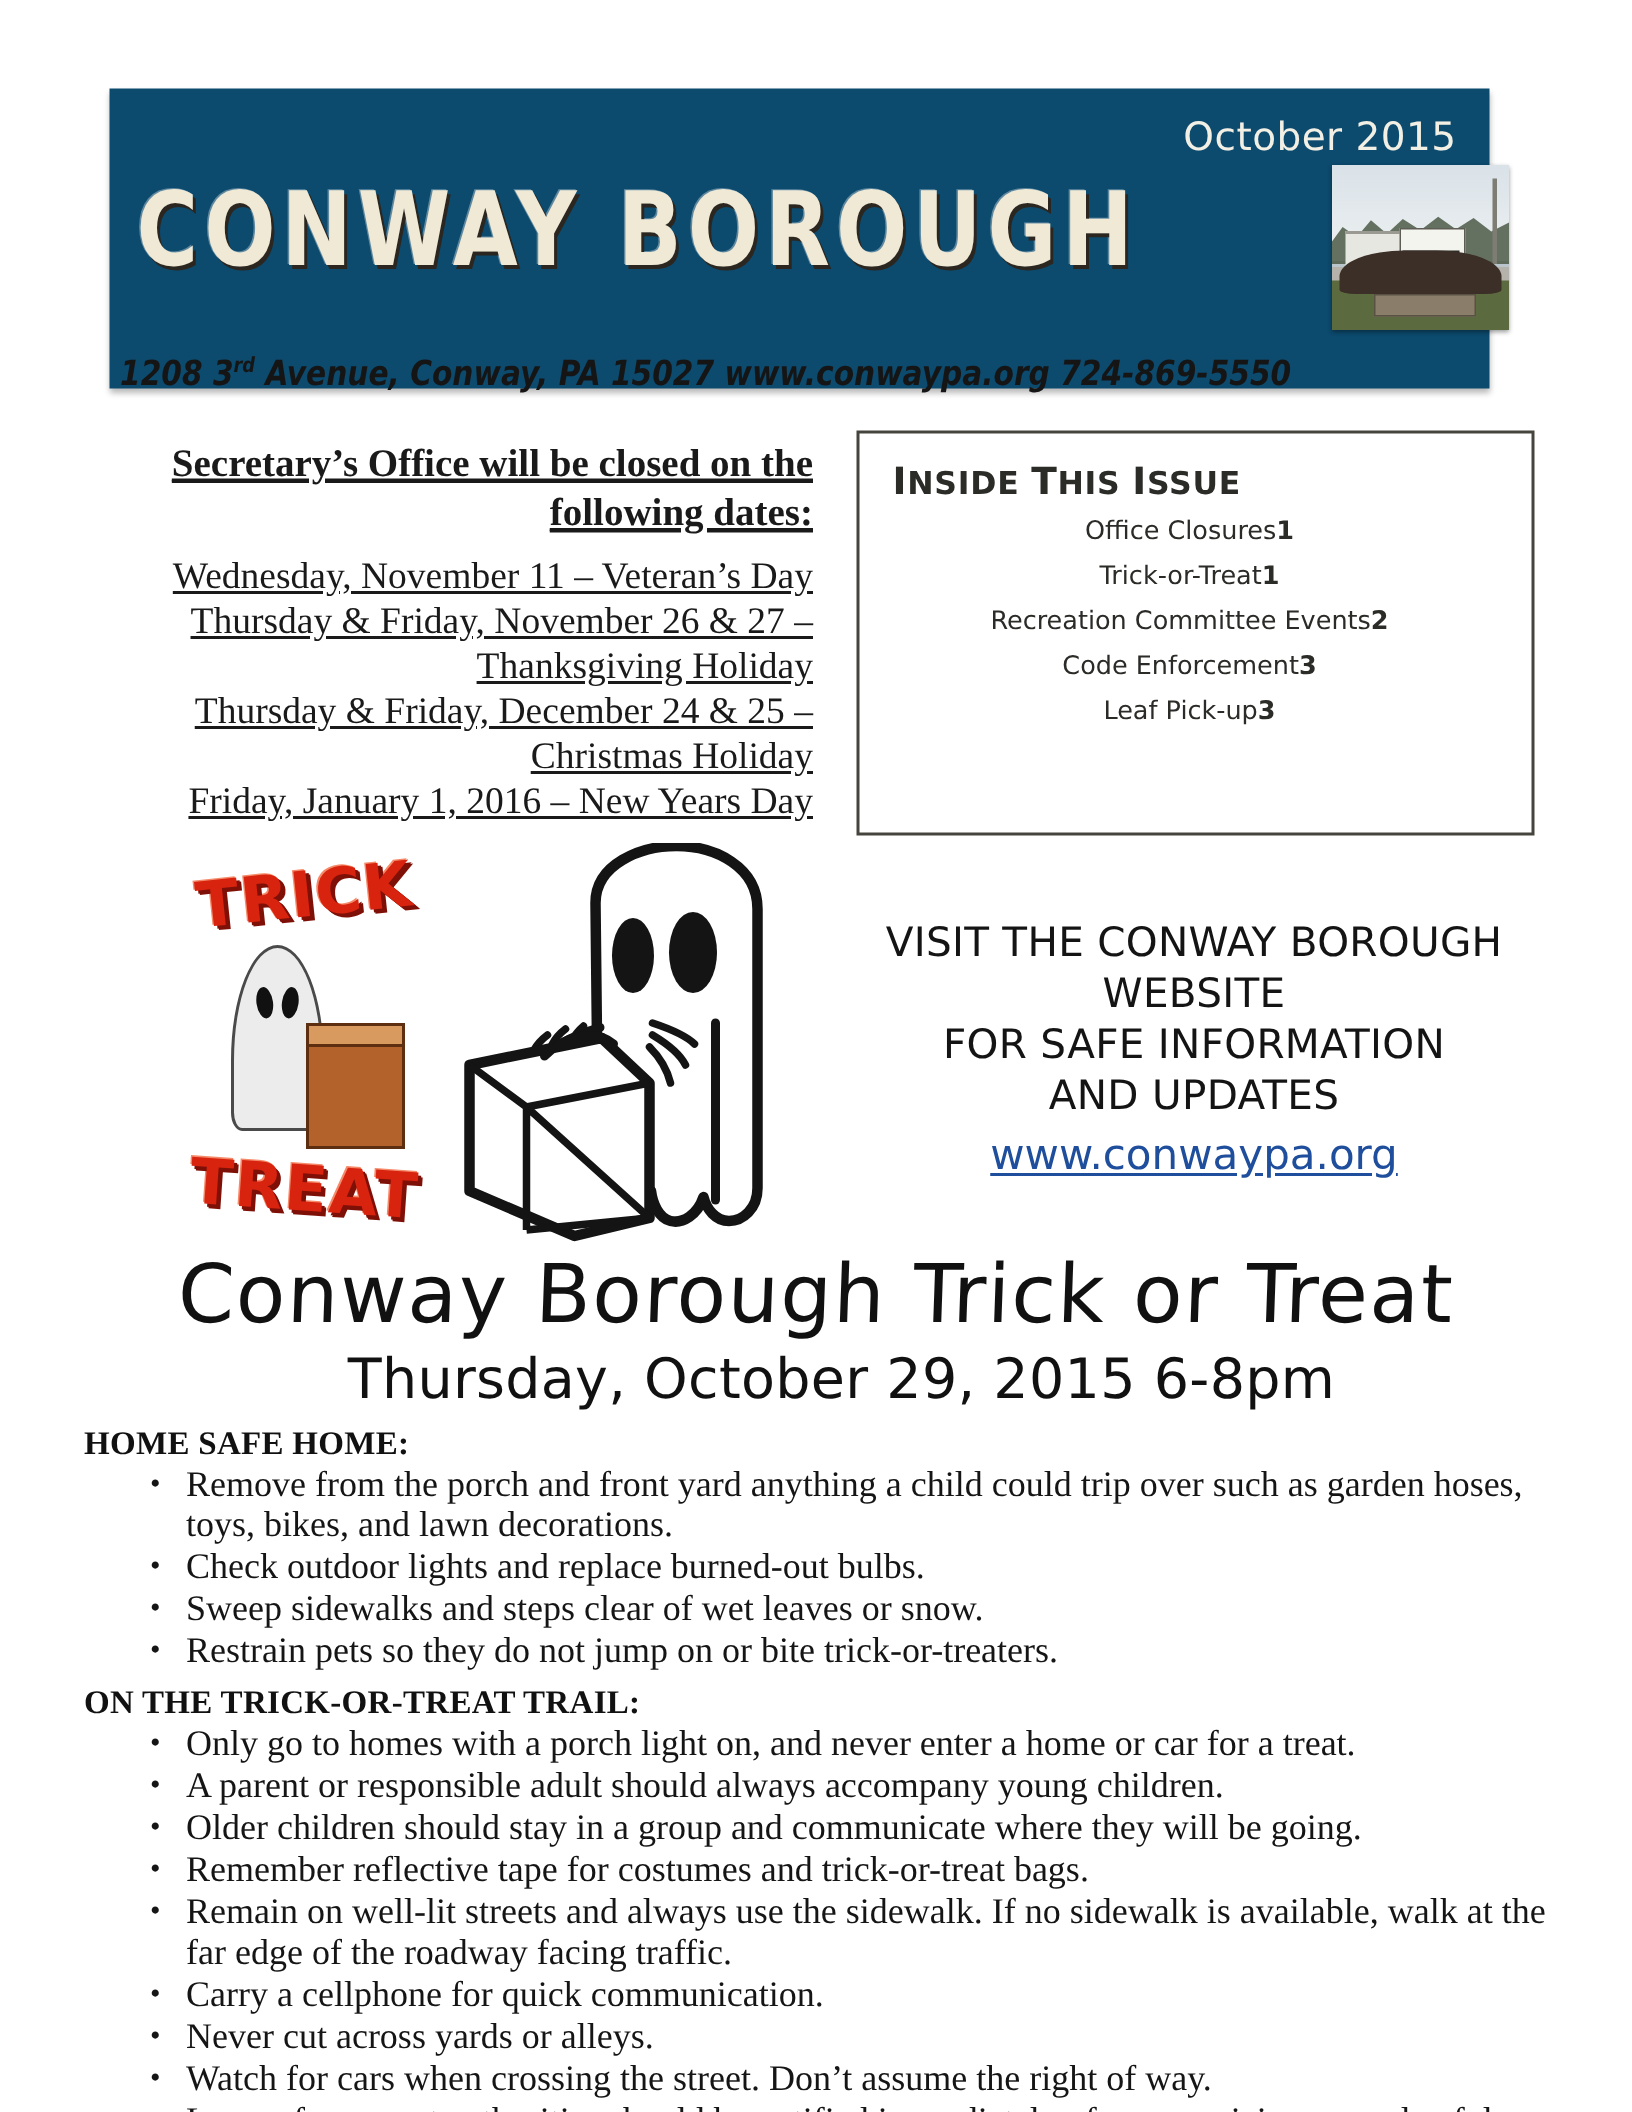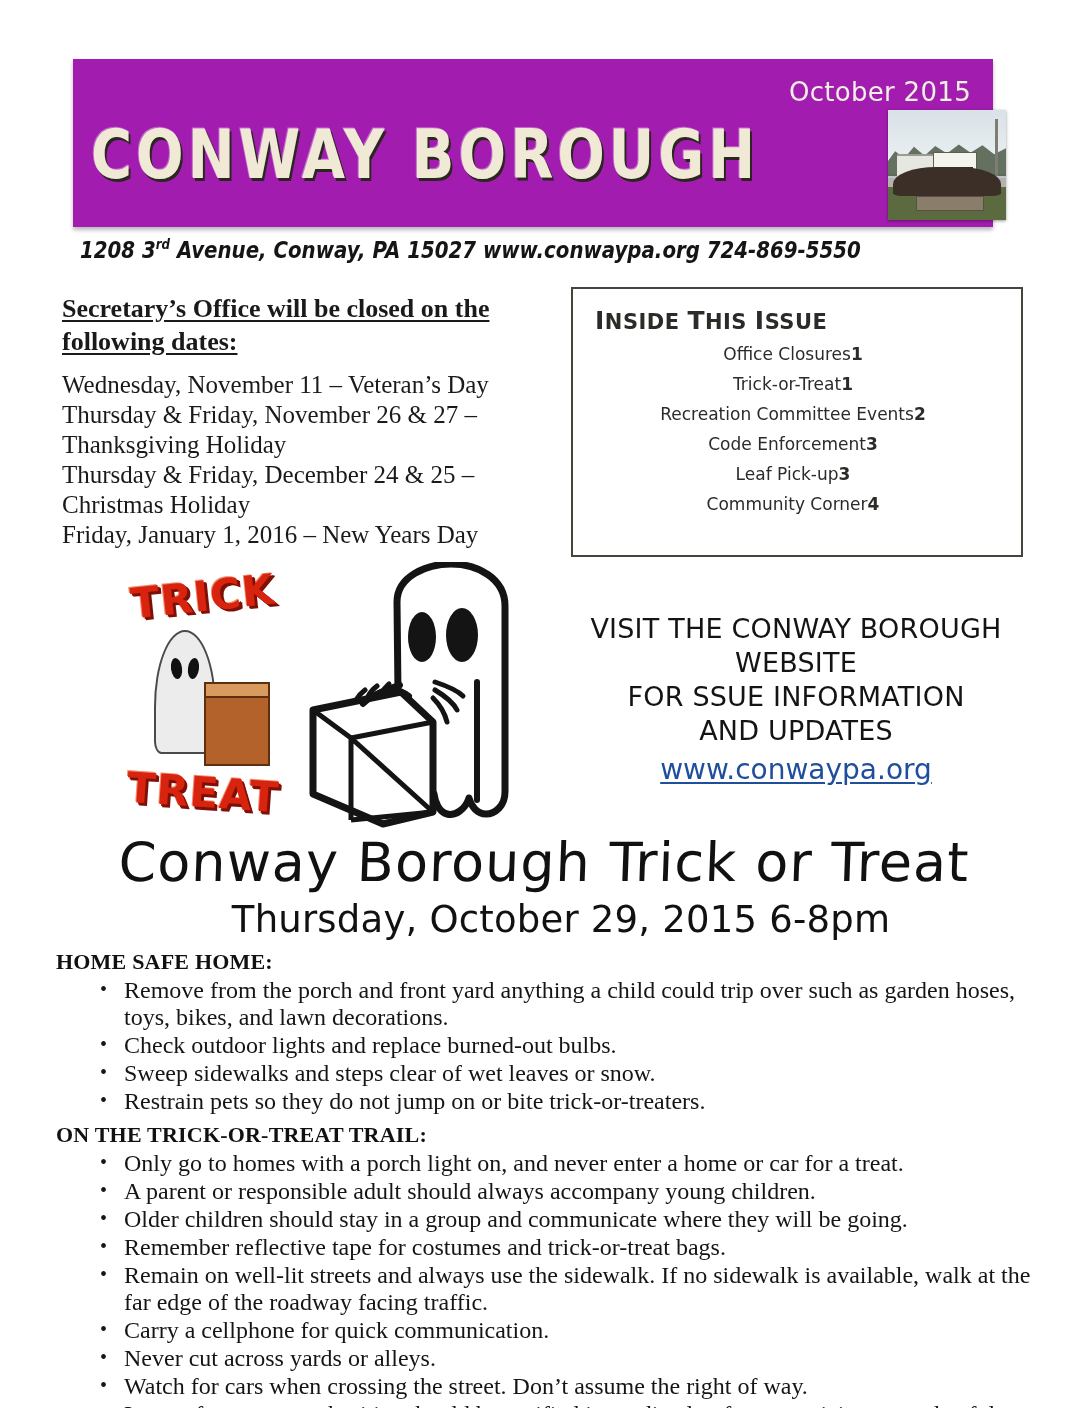--- a/index.html
+++ b/index.html
@@ -19,22 +19,22 @@
     background: #ffffff;
     overflow: hidden;
   }
 
   
   #masthead {
     position: absolute;
     left: 73px;
     top: 59px;
     width: 920px;
-    height: 168px;
-    background: #a21caf;
+    height: 200px;
+    background: #0c4a6e;
     box-shadow: 0 3px 4px rgba(0,0,0,0.28);
   }
   #masthead-issue-date {
     position: absolute;
     right: 22px;
     top: 18px;
     font-family: "DejaVu Sans", sans-serif;
     font-size: 26px;
     color: #f2efe4;
     letter-spacing: 0.3px;
@@ -133,21 +133,22 @@
     font-size: 0.6em;
     vertical-align: super;
   }
 
   
   #closure-notice {
     position: absolute;
     left: 62px;
     top: 292px;
     width: 480px;
-    text-align: left;
+    text-align: right;
+    text-decoration: underline;
   }
   #closure-heading {
     font-family: "Liberation Serif", serif;
     font-weight: bold;
     font-size: 26px;
     line-height: 33px;
     text-decoration: underline;
     text-underline-offset: 3px;
     margin-bottom: 12px;
   }
@@ -410,24 +411,20 @@
         <span class="toc-page">2</span>
       </li>
       <li class="toc-row">
         <span class="toc-label">Code Enforcement</span>
         <span class="toc-page">3</span>
       </li>
       <li class="toc-row">
         <span class="toc-label">Leaf Pick-up</span>
         <span class="toc-page">3</span>
       </li>
-      <li class="toc-row">
-        <span class="toc-label">Community Corner</span>
-        <span class="toc-page">4</span>
-      </li>
     </ul>
   </div>
 
   <div id="trick-treat-clipart">
     <div class="tt-word" id="tt-word-trick">TRICK</div>
     <div id="tt-mini-ghost">
       <span class="eye left"></span>
       <span class="eye right"></span>
     </div>
     <div id="tt-mini-bag">
@@ -470,21 +467,21 @@
                M46 258 L128 250
                M46 176 L128 250" fill="none" stroke="#141414" stroke-width="5" stroke-linejoin="round"></path>
 
       <path d="M58 142 C72 128, 92 124, 104 134" fill="none" stroke="#141414" stroke-width="6" stroke-linecap="round"></path>
     </svg>
   </div>
 
   <div id="website-promo">
     <div class="promo-line">VISIT THE CONWAY BOROUGH</div>
     <div class="promo-line">WEBSITE</div>
-    <div class="promo-line">FOR SSUE INFORMATION</div>
+    <div class="promo-line">FOR SAFE INFORMATION</div>
     <div class="promo-line">AND UPDATES</div>
     <a href="#" id="promo-url">www.conwaypa.org</a>
   </div>
 
   <div id="event-headline">Conway Borough Trick or Treat</div>
   <div id="event-subline">Thursday, October 29, 2015  6-8pm</div>
 
   <div id="safety-sections">
 
     <div class="section-heading">HOME SAFE HOME:</div>

